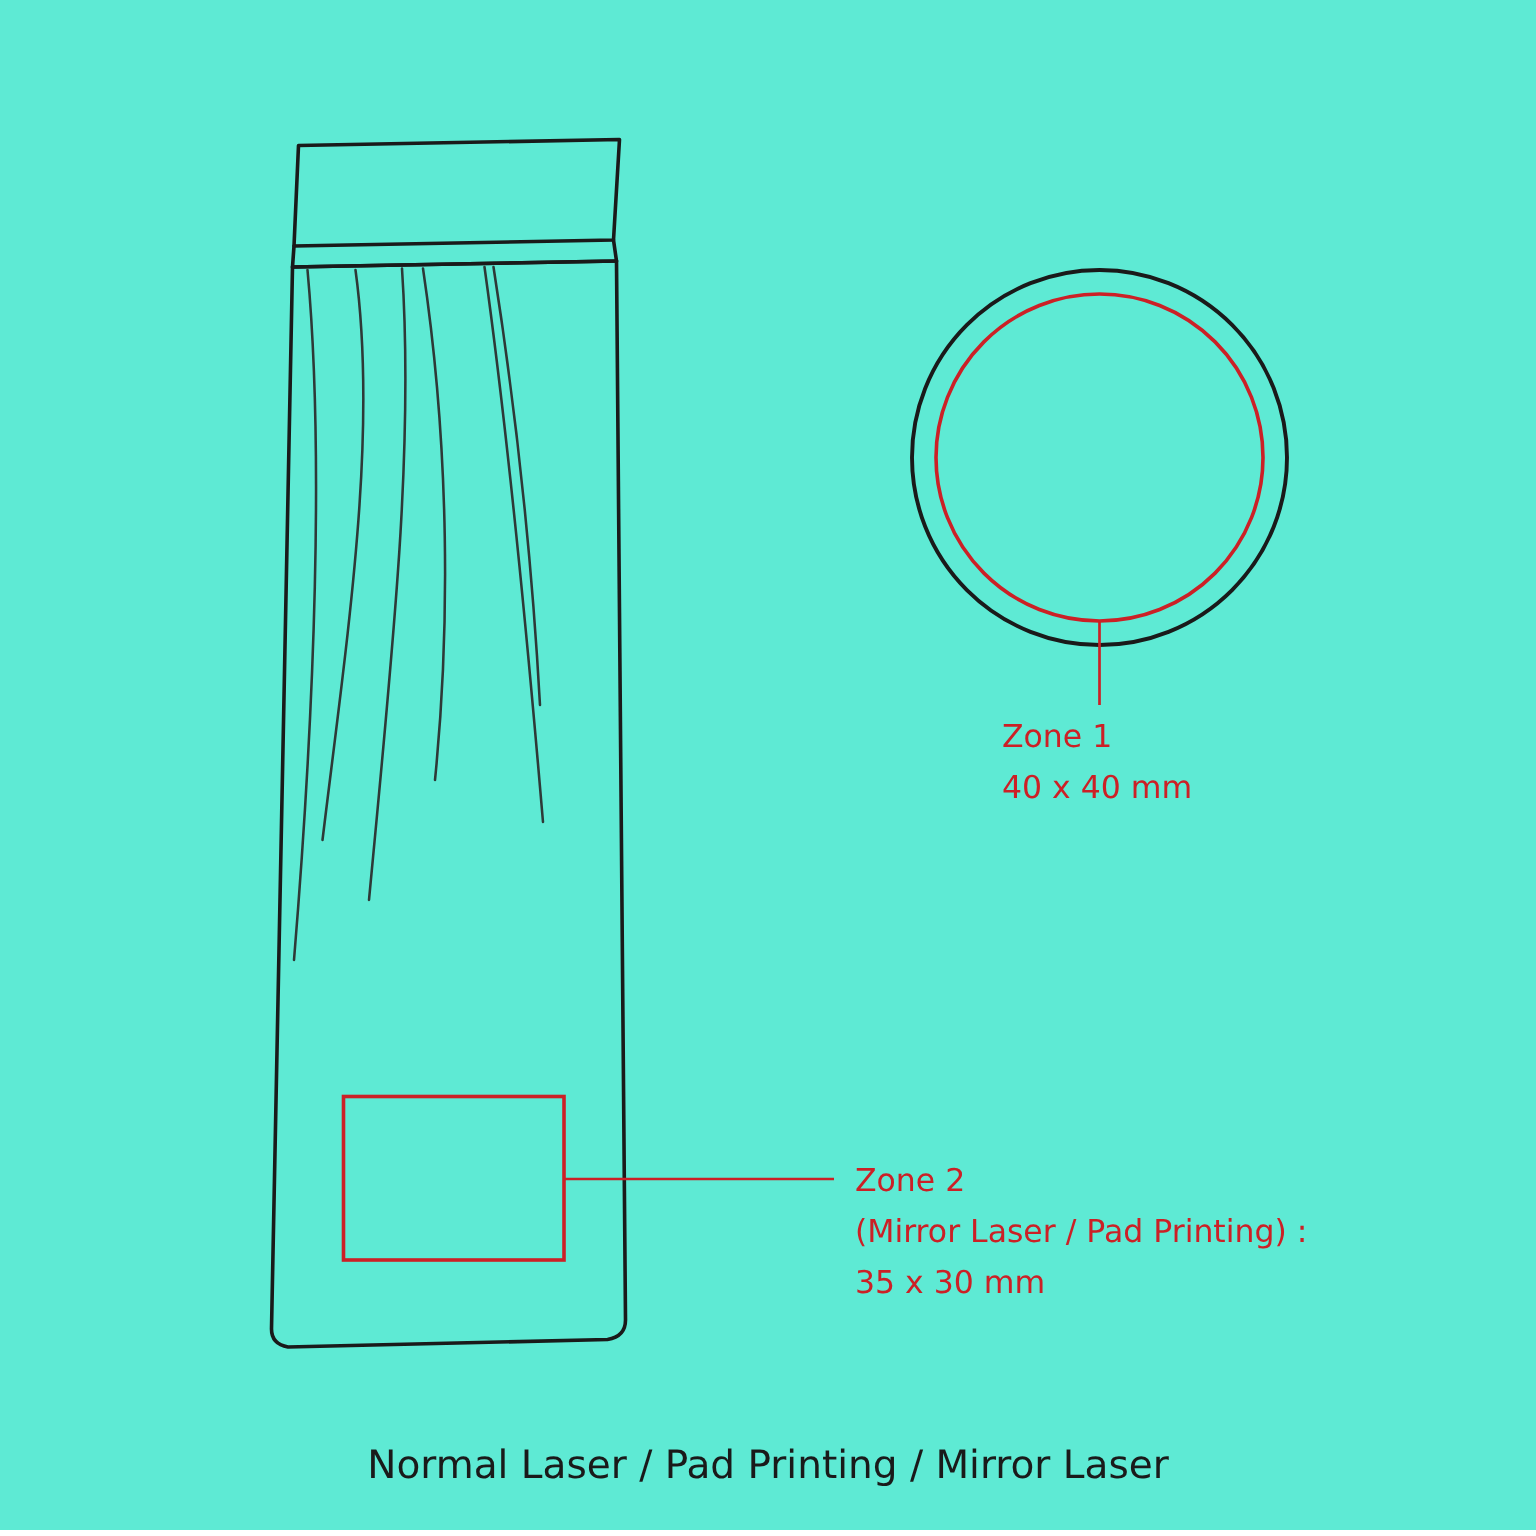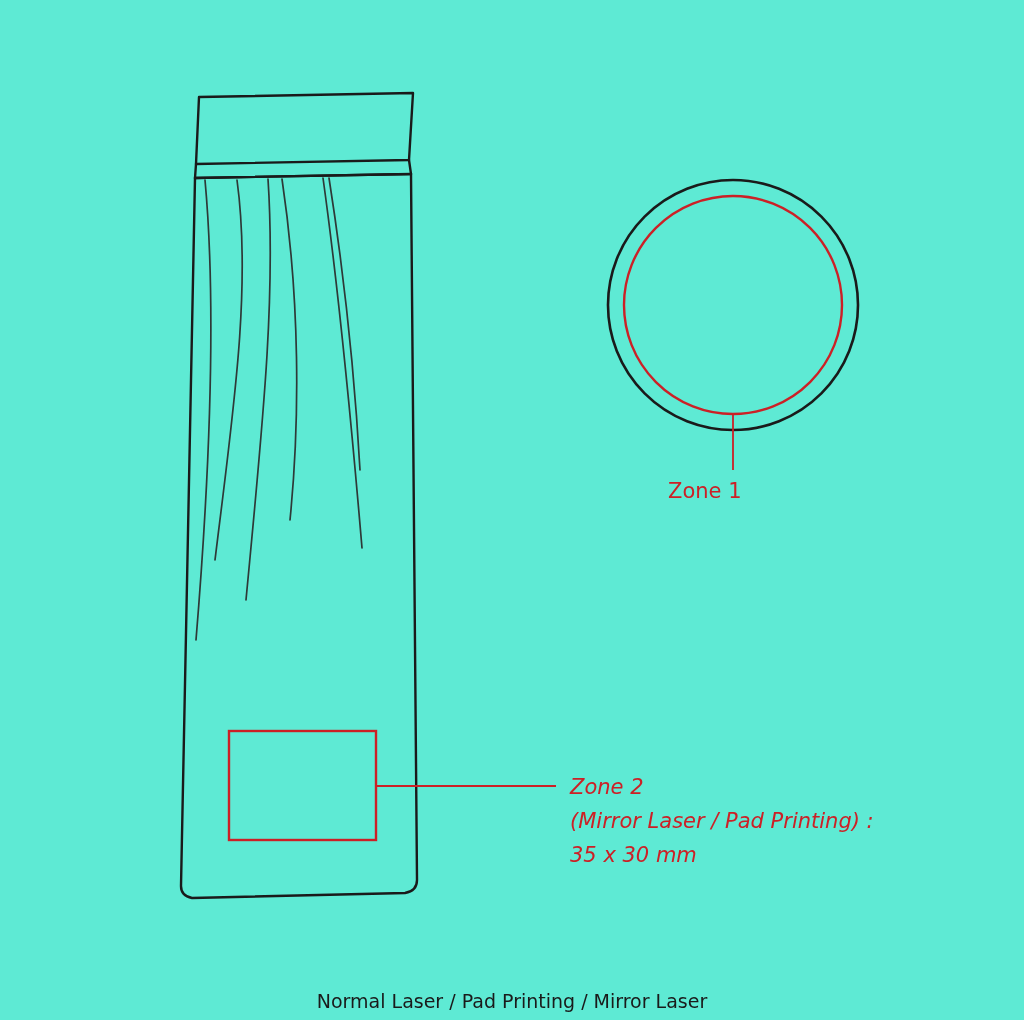--- a/index.html
+++ b/index.html
@@ -34,32 +34,30 @@
   .zone-label .ln {
     display: block;
   }
   #zone1-label {
     left: 668px;
     top: 474px;
   }
   #zone2-label {
     left: 570px;
     top: 770px;
-    font-style: italic;
   }
   #caption {
     position: absolute;
     left: 0;
     top: 962px;
     width: 1024px;
     text-align: center;
     color: #1a1a1a;
-    font-size: 19px;
+    font-size: 26px;
     font-family: "DejaVu Sans", sans-serif;
-    margin-top: 28px;
   }
 </style>
 </head>
 <body>
 
 <div id="canvas">
 
   <svg class="art" viewBox="0 0 1024 1024">
 
     <g fill="none" stroke="#1a1a1a" stroke-width="2.4" stroke-linejoin="round" stroke-linecap="round">
@@ -101,20 +99,21 @@
     </g>
 
     <g fill="none" stroke="#cc2026" stroke-width="1.8">
       <path d="M733 414 L733 470"></path>
     </g>
 
   </svg>
 
   <div class="zone-label" id="zone1-label">
     <span class="ln">Zone 1</span>
+    <span class="ln">40 x 40 mm</span>
   </div>
 
   <div class="zone-label" id="zone2-label">
     <span class="ln">Zone 2</span>
     <span class="ln">(Mirror Laser / Pad Printing) :</span>
     <span class="ln">35 x 30 mm</span>
   </div>
 
   <div id="caption">Normal Laser / Pad Printing / Mirror Laser</div>
 

